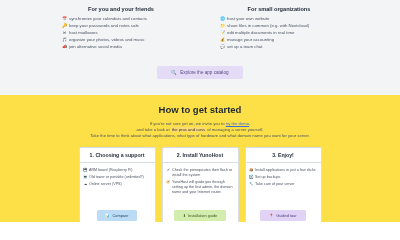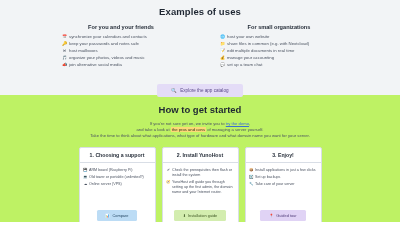--- a/index.html
+++ b/index.html
@@ -67,21 +67,21 @@
     color: #5b4a8a;
     font-size: 4.6px;
     padding: 4px 14px;
     border: none;
     border-radius: 2px;
     cursor: pointer;
   }
 
   
   .section-started {
-    background: #bef264;
+    background: #fde047;
     padding: 9px 0 0 0;
   }
   .h-started {
     text-align: center;
     font-size: 9.5px;
     font-weight: bold;
     color: #1f2733;
     margin-bottom: 6px;
   }
   .lede {
@@ -148,21 +148,20 @@
   .cbtn.blue   { background: #bcdcf5; color: #274a66; }
   .cbtn.green  { background: #d3edaf; color: #3d5522; }
   .cbtn.purple { background: #e0d3f5; color: #4f3c78; }
 </style>
 </head>
 <body>
 
 <div class="page">
 
   <section class="section-examples">
-    <h2 class="h-examples">Examples of uses</h2>
 
     <div class="cols">
       <div class="col">
         <div class="col-title">For you and your friends</div>
         <ul class="ul">
           <li class="li">
             <span class="gi">📅</span>
             <span>synchronize your calendars and contacts</span>
           </li>
           <li class="li">

